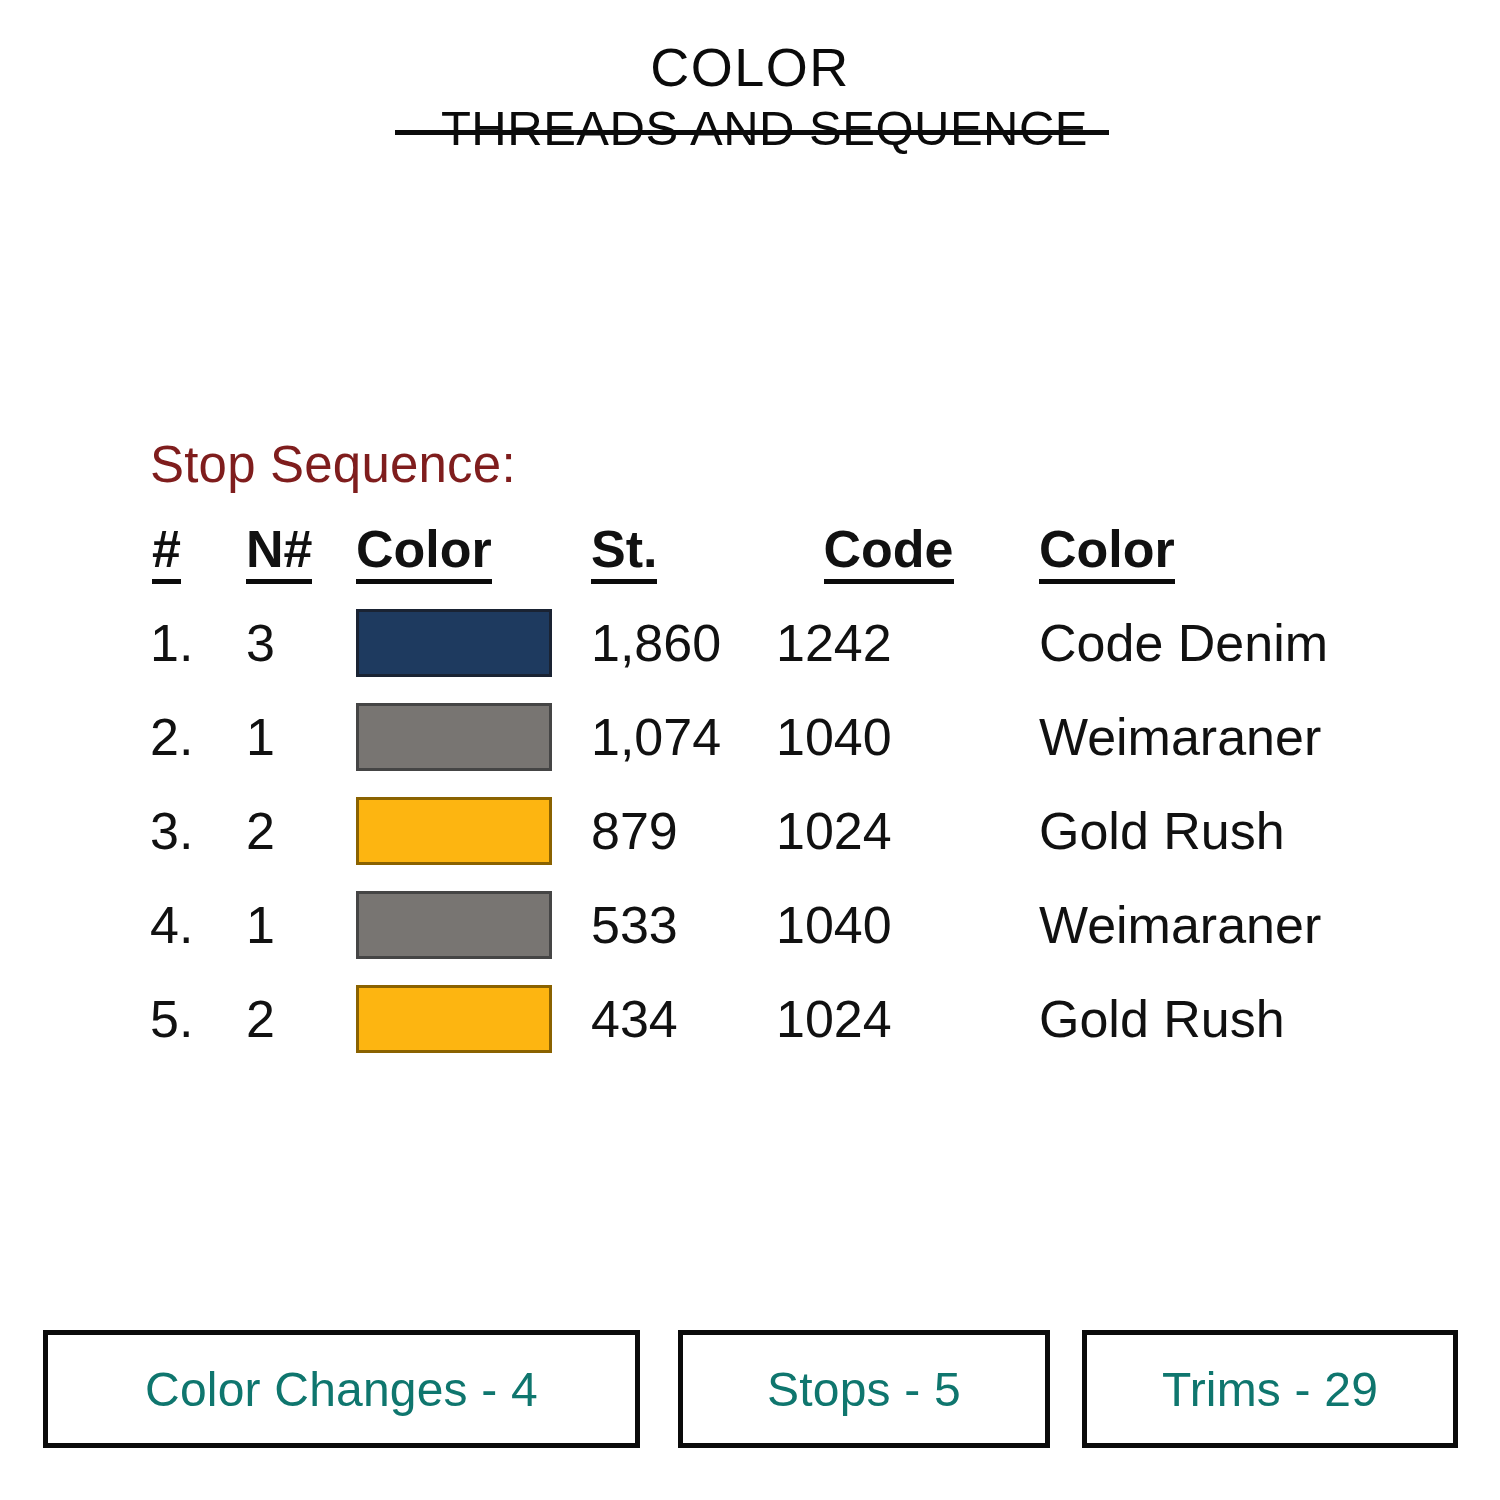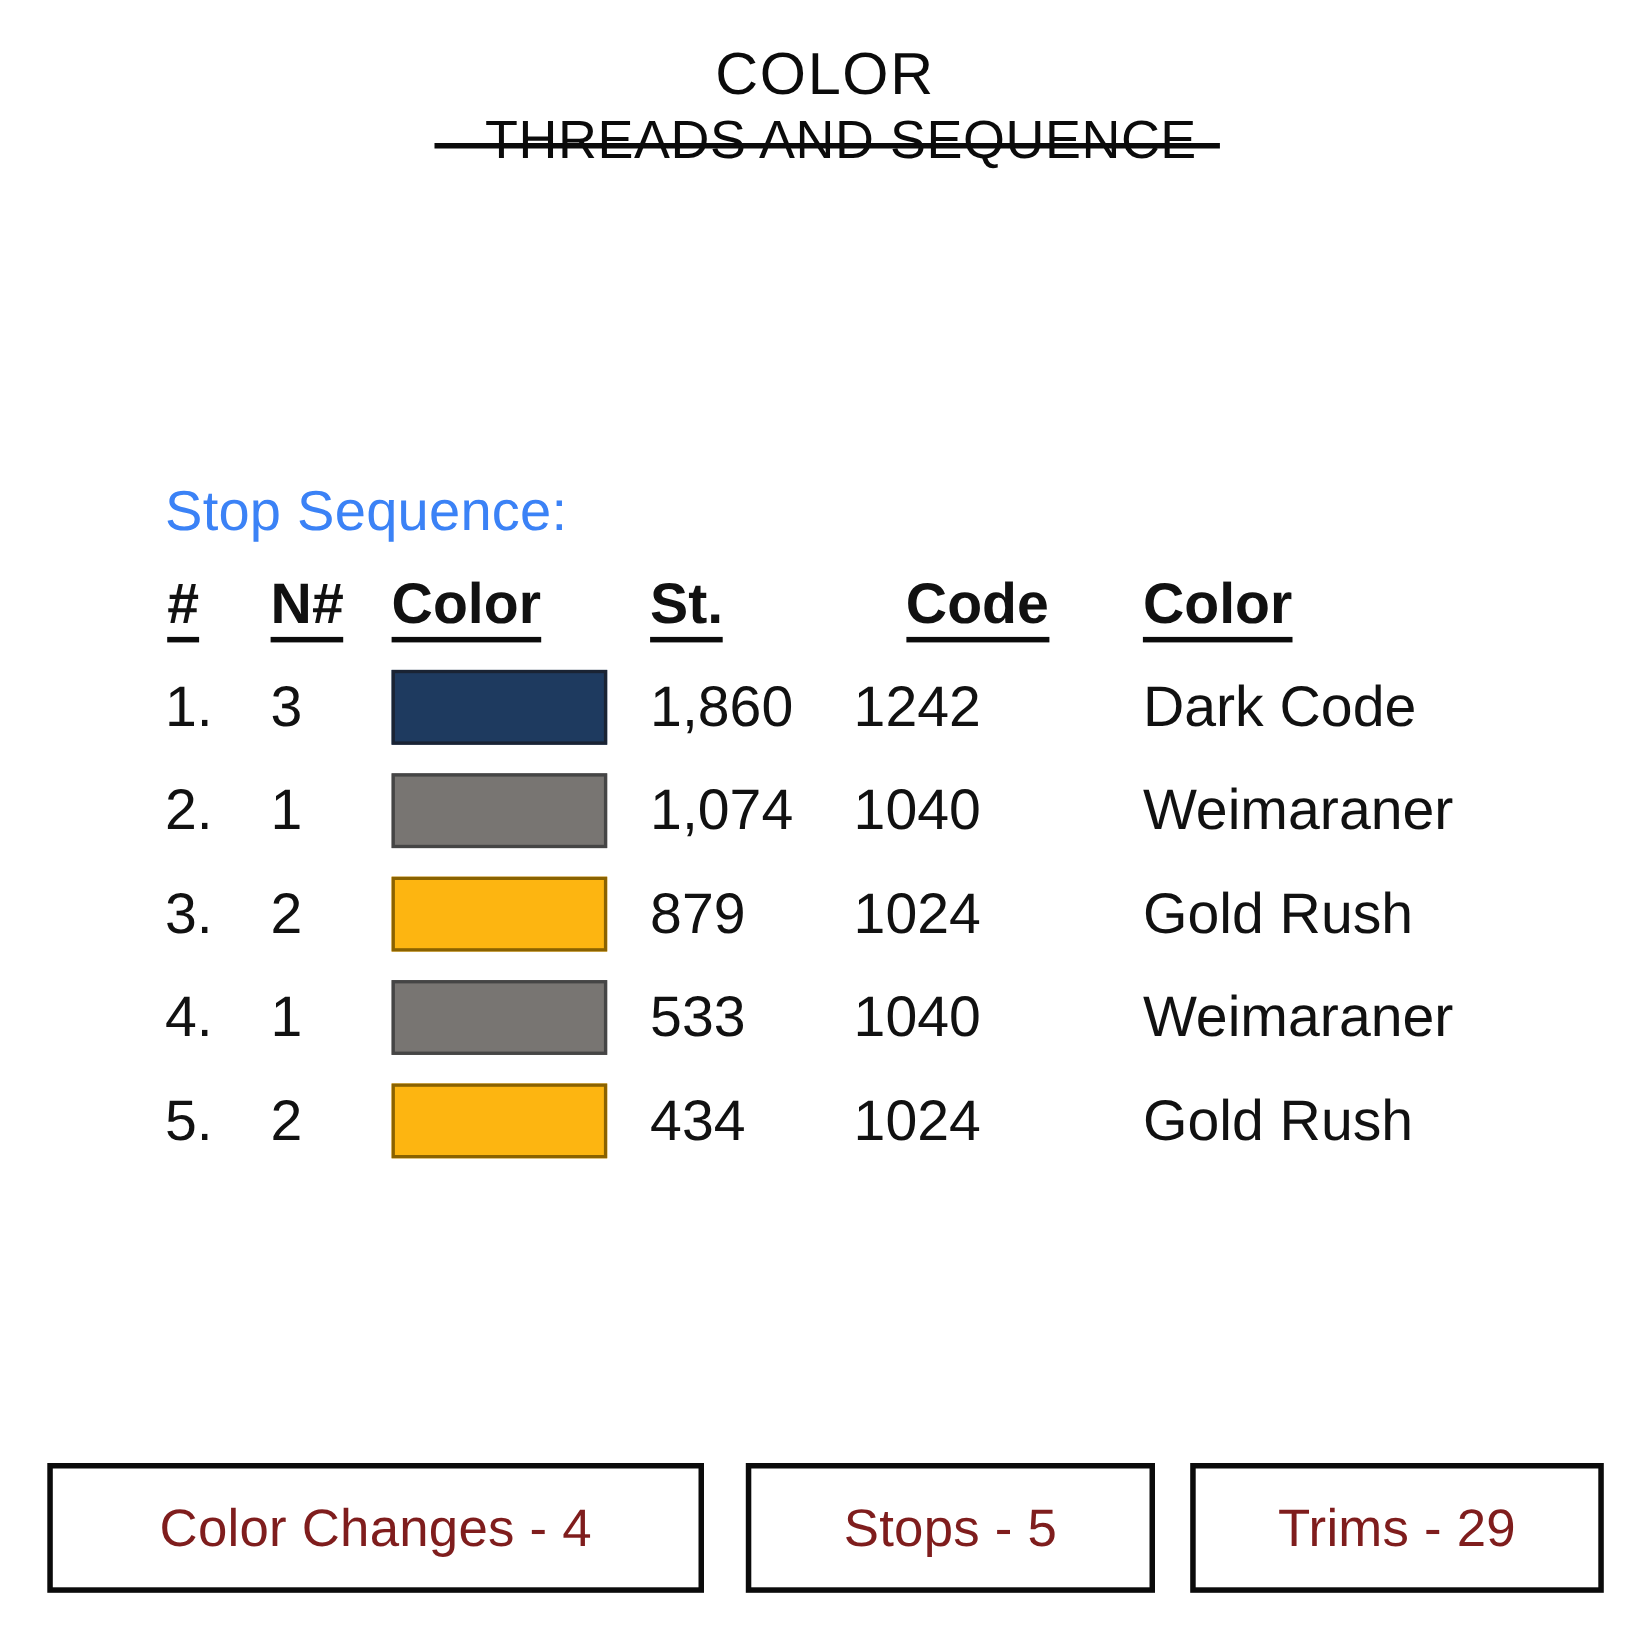--- a/index.html
+++ b/index.html
@@ -57,21 +57,21 @@
     position: absolute;
     left: 150px;
     top: 437px;
     width: 1260px;
   }
   #seq-caption {
     font-family: "Liberation Sans", sans-serif;
     font-size: 51px;
     font-weight: 400;
     line-height: 56px;
-    color: #3b82f6;
+    color: #7f1d1d;
     letter-spacing: 0.2px;
   }
 
   table#seq-table {
     border-collapse: collapse;
     margin-top: 26px;
     font-family: "Liberation Sans", sans-serif;
     font-size: 52px;
     line-height: 60px;
     color: #111111;
@@ -137,21 +137,21 @@
     box-sizing: border-box;
     display: flex;
     align-items: center;
     justify-content: center;
     background: #ffffff;
   }
   .summary-box span {
     font-family: "Liberation Sans", sans-serif;
     font-size: 48px;
     font-weight: 400;
-    color: #7f1d1d;
+    color: #0f766e;
     letter-spacing: 0.2px;
     white-space: nowrap;
     text-align: right;
   }
   #box-color-changes { left: 43px;   width: 597px; }
   #box-stops         { left: 678px;  width: 372px; }
   #box-trims         { left: 1082px; width: 376px; }
 </style>
 </head>
 <body>
@@ -192,21 +192,21 @@
     <tbody>
 
       <tr>
         <td class="col-idx">1.</td>
         <td class="col-nidx">3</td>
         <td class="col-color">
           <span class="swatch navy" style="background-color: rgb(30, 58, 95);"></span>
         </td>
         <td class="col-st">1,860</td>
         <td class="col-code">1242</td>
-        <td class="col-name">Dark Code</td>
+        <td class="col-name">Code Denim</td>
       </tr>
 
       <tr>
         <td class="col-idx">2.</td>
         <td class="col-nidx">1</td>
         <td class="col-color">
           <span class="swatch gray" style="background-color: rgb(120, 117, 114);"></span>
         </td>
         <td class="col-st">1,074</td>
         <td class="col-code">1040</td>

